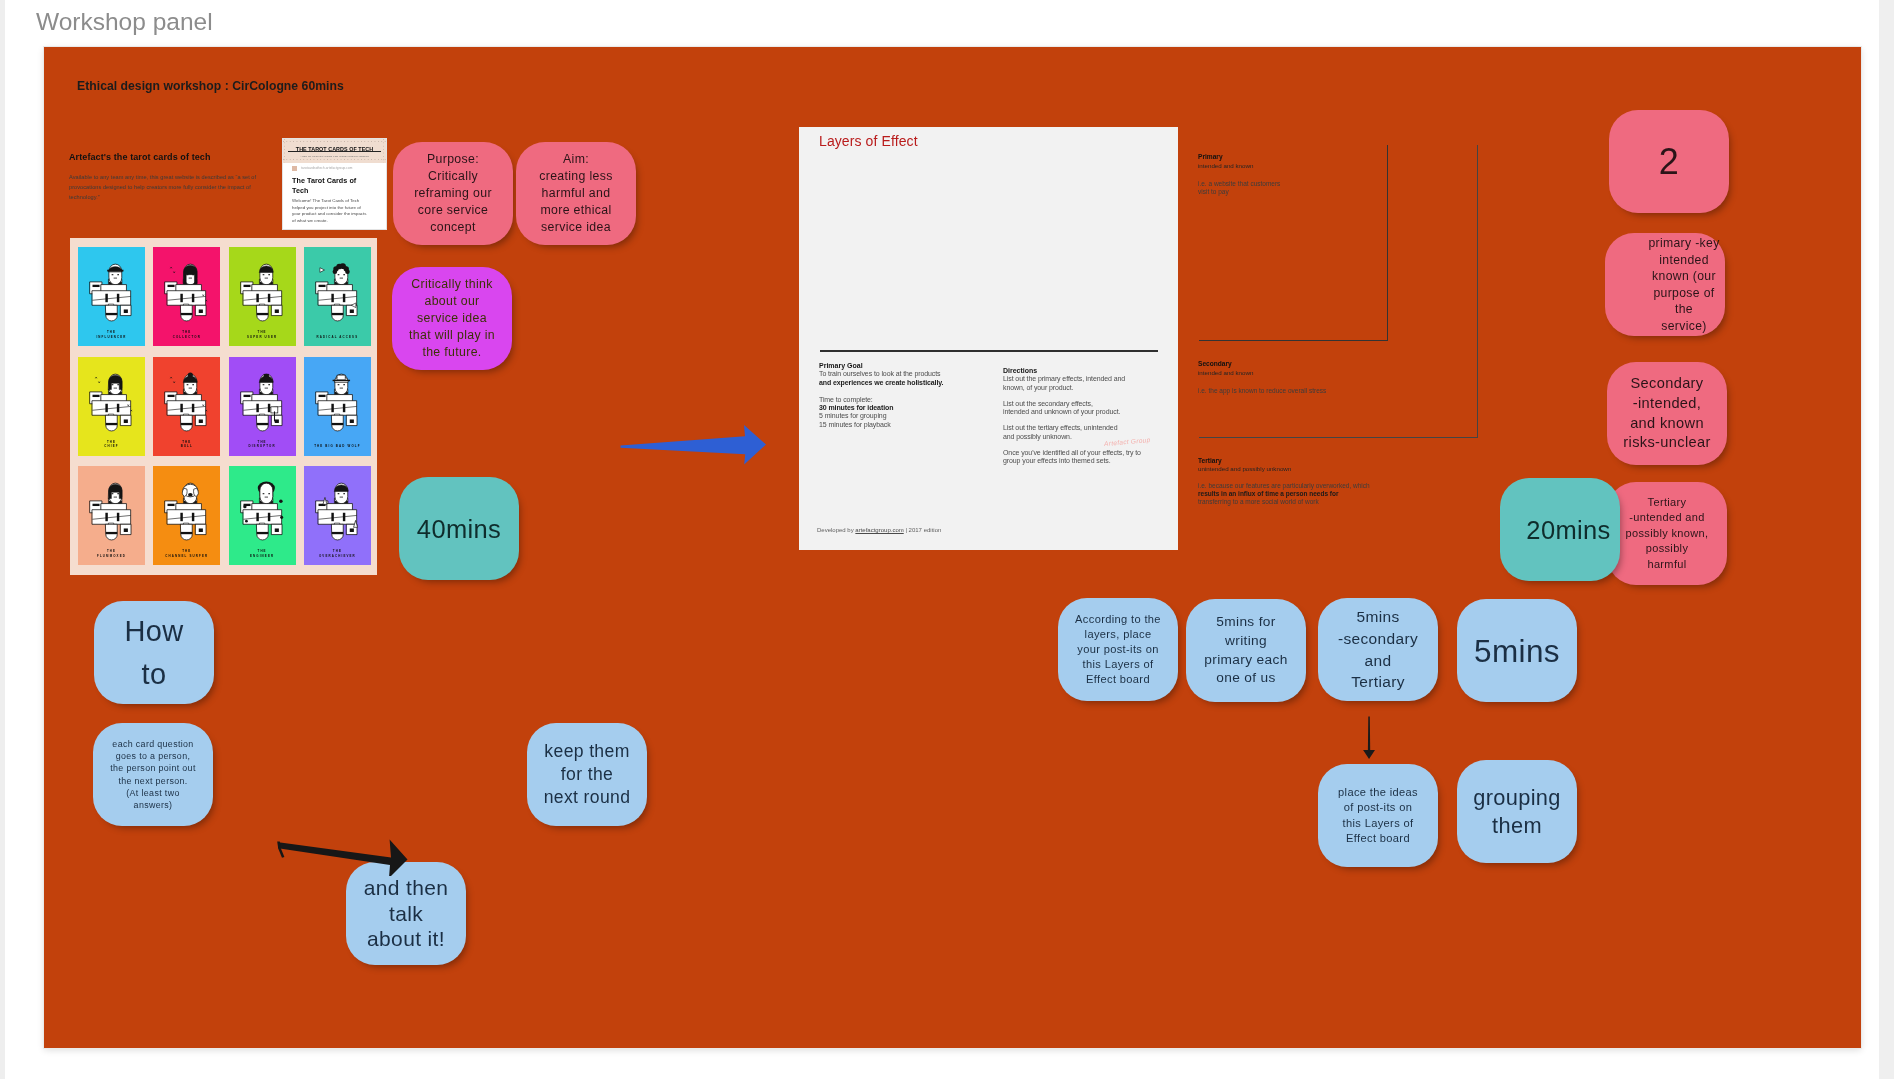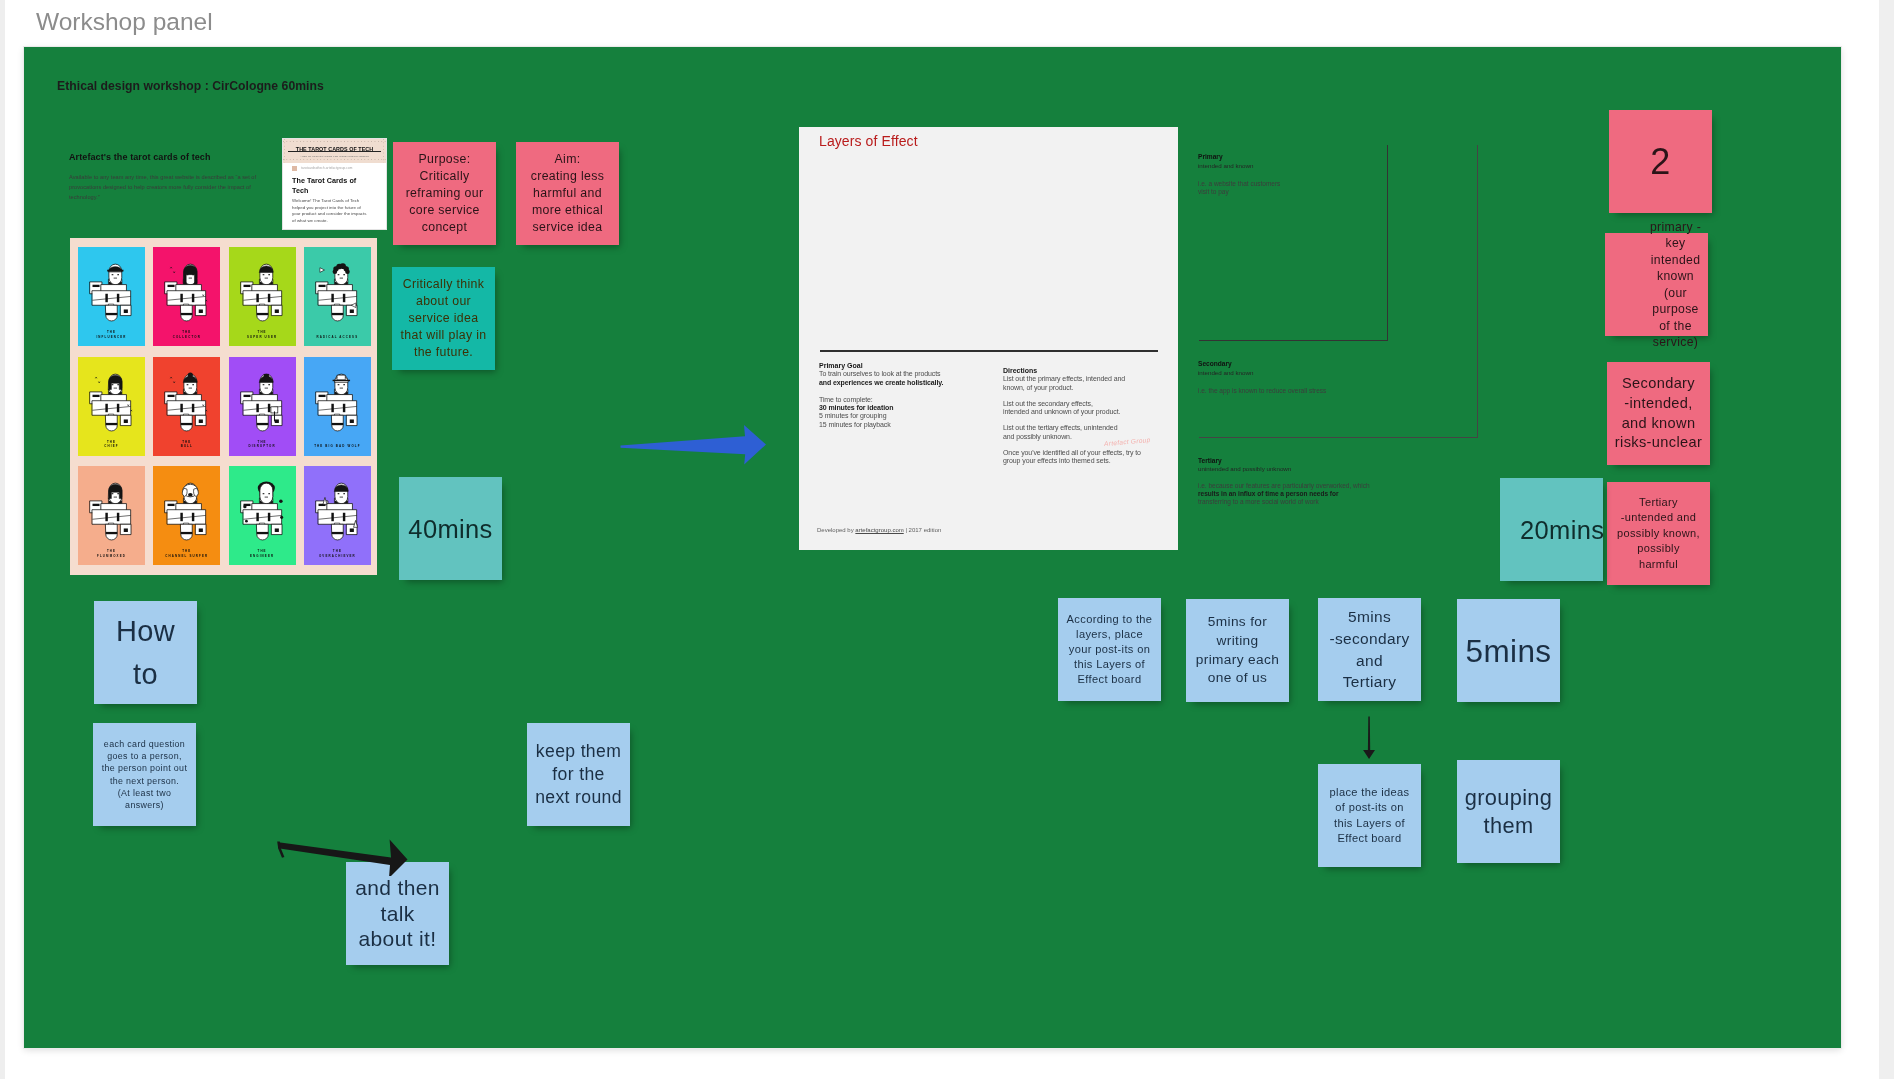--- a/index.html
+++ b/index.html
@@ -2,21 +2,21 @@
 <html><head>
 <meta charset="utf-8">
 <title>Workshop panel</title>
 <style>
 html,body{margin:0;padding:0;background:#ffffff;}
 body{width:1894px;height:1079px;overflow:hidden;font-family:"Liberation Sans",sans-serif;}
 #root{position:relative;width:1894px;height:1079px;background:#ffffff;}
 .gutter-left{position:absolute;left:0;top:0;width:5px;height:1079px;background:#eeeeee;}
 .gutter-right{position:absolute;left:1879px;top:0;width:15px;height:1079px;background:#efefef;}
 .page-title{position:absolute;left:36px;top:8px;font-size:24.5px;line-height:28px;color:#8c8c8c;font-weight:400;}
-.board{position:absolute;left:24px;top:47px;width:1817px;height:1001px;background:#15803d;
+.board{position:absolute;left:44px;top:47px;width:1817px;height:1001px;background:#c2410c;
   box-shadow:0 0 0 1px #eaeaea, 0 2px 7px rgba(0,0,0,.14);}
 .board-title{position:absolute;left:33px;top:32px;font-size:12.2px;font-weight:bold;color:#1c1c1c;letter-spacing:.03px;}
 
 .art-h{position:absolute;left:69px;top:152px;font-size:9px;font-weight:bold;color:#111;letter-spacing:.1px;}
 .art-b{position:absolute;left:69px;top:173px;width:207px;font-size:5.6px;line-height:9.8px;color:#3a3a3a;letter-spacing:.05px;}
 .link-card{position:absolute;left:282px;top:138px;width:103px;height:90px;background:#fff;border:1px solid #e3e3e3;overflow:hidden;}
 .link-banner{position:relative;height:24px;background:#f0ddd0;overflow:hidden;}
 .link-banner .bt{position:absolute;left:50%;top:6.5px;transform:translateX(-50%);font-size:5.4px;font-weight:bold;letter-spacing:.05px;white-space:nowrap;color:#101010;}
 .link-banner .bsub{position:absolute;left:50%;top:15.5px;transform:translateX(-50%);font-size:2.3px;letter-spacing:.15px;white-space:nowrap;color:#6b6b6b;}
 .link-banner .deco{position:absolute;left:0px;right:0px;height:1.4px;background-image:radial-gradient(circle at 0.6px 0.7px,rgba(140,122,110,.42) 0.4px,transparent 0.45px);background-size:3.4px 1.4px;}
@@ -24,26 +24,26 @@
 .link-fav{position:absolute;left:9px;top:3px;width:5px;height:5px;background:#deb9a4;}
 .link-src-t{position:absolute;left:18px;top:3px;font-size:3.1px;color:#a2a2a2;letter-spacing:.1px;}
 .link-title{position:absolute;left:9px;top:37px;width:70px;font-size:7.2px;font-weight:bold;line-height:9.6px;color:#111;letter-spacing:0.05px;}
 .link-desc{position:absolute;left:9px;top:59px;width:76px;font-size:4.4px;line-height:6.5px;color:#4a4a4a;}
 
 .tarot-wrap{position:absolute;left:70px;top:238px;width:307px;height:337px;background:#f5ddcf;}
 .tcard{position:absolute;overflow:hidden;}
 .tlabel{position:absolute;left:0;right:0;bottom:7px;text-align:center;font-size:2.9px;line-height:4.3px;font-weight:bold;letter-spacing:1.15px;color:#0d0d0d;white-space:pre-line;}
 .tfig{position:absolute;left:9px;top:12px;width:49px;height:68px;overflow:visible;}
 
-.pi{position:absolute;width:103px;height:103px;box-sizing:border-box;padding:2px 3px;
+.pi{position:absolute;width:120px;height:103px;box-sizing:border-box;padding:2px 3px;
   display:flex;align-items:center;justify-content:center;text-align:center;
   white-space:pre-line;
-  box-shadow:4px 5px 7px -3px rgba(0,0,0,.34);}
+  box-shadow:4px 5px 7px -3px rgba(0,0,0,.34);border-radius:29px;}
 .pi.pink{background:#ef6a80;color:#2b1418;}
-.pi.yellow{background:#14b8a6;color:#3b3207;}
+.pi.yellow{background:#d946ef;color:#3b3207;}
 .pi.teal{background:#62c3bf;color:#0f2d2c;}
 .pi.blue{background:#a5cdee;color:#1b2f44;}
 .pi span{display:block;width:100%;letter-spacing:0.35px;}
 .barrow{position:absolute;left:618px;top:423px;width:150px;height:44px;}
 
 .doc{position:absolute;left:799px;top:127px;width:379px;height:423px;background:#f2f2f2;}
 .doc-title{position:absolute;left:20px;top:6px;font-size:14px;color:#b91c1c;font-weight:400;letter-spacing:.1px;}
 .doc-q{position:absolute;left:20px;top:129px;font-size:19px;line-height:20.3px;color:#525252;font-weight:400;white-space:pre-line;letter-spacing:-0.05px;}
 .doc-rule{position:absolute;left:21px;top:223px;width:338px;height:1.5px;background:#2f2f2f;}
 .doc-colL{position:absolute;left:20px;top:234px;width:175px;}

